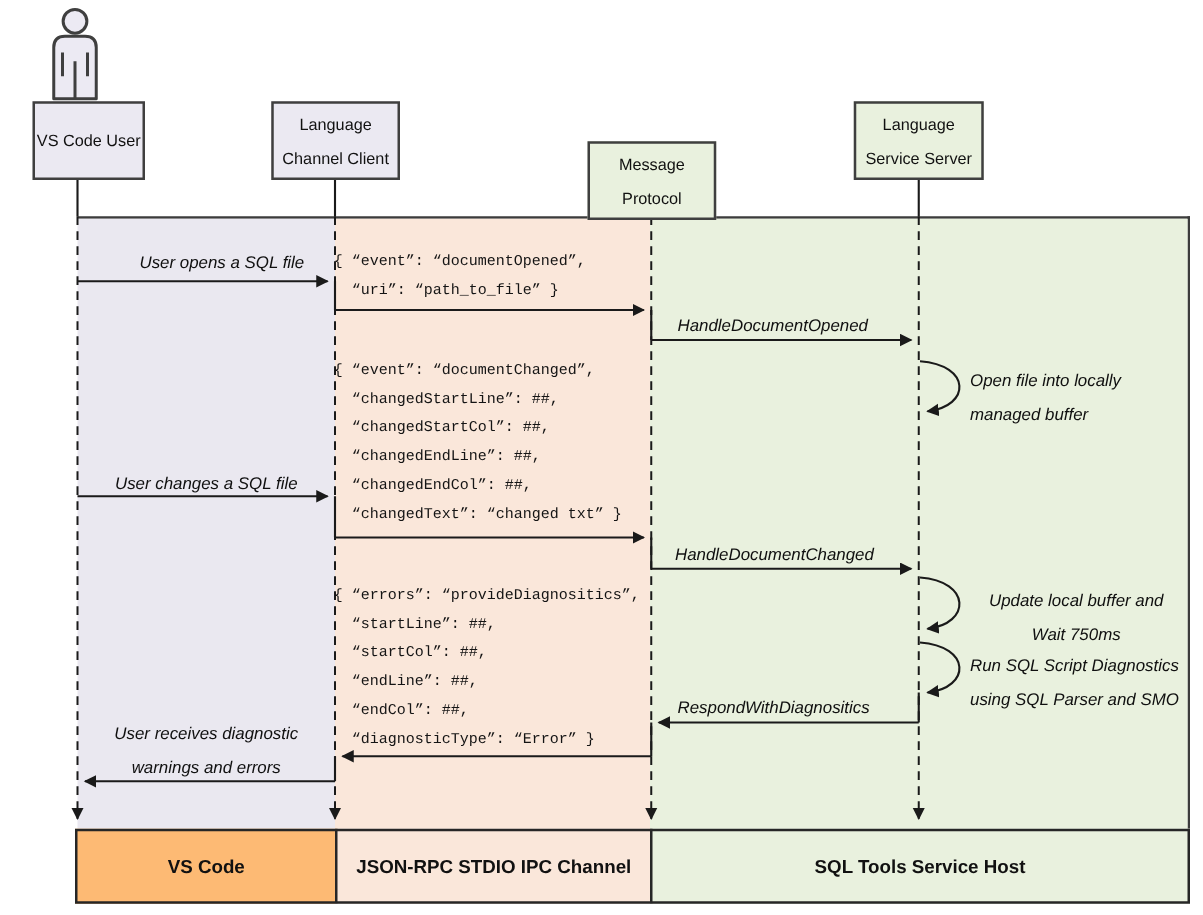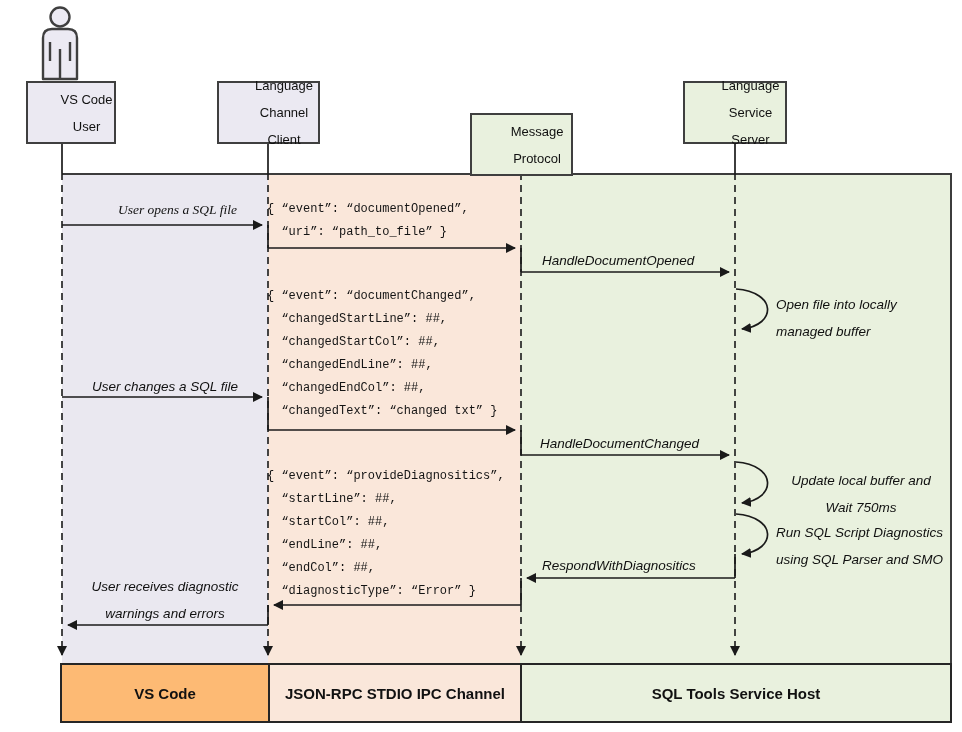--- a/index.html
+++ b/index.html
@@ -11,21 +11,21 @@
   #lanes{position:absolute;left:62px;top:173px;width:890px;height:490px;
     border-top:2px solid #3c3c3c;border-right:2px solid #3c3c3c;box-sizing:border-box;
     display:flex;z-index:0;}
   .lane{height:100%;}
   .lane.lavender{width:206px;background:#eae8f0;}
   .lane.peach{width:252px;background:#fae7da;}
   .lane.green{flex:1;background:#e9f1de;}
   
   .actor-box{position:absolute;top:81px;height:63px;box-sizing:border-box;
     border:2px solid #3f3f3f;display:flex;flex-direction:column;justify-content:center;
-    align-items:center;text-align:center;font-size:13px;line-height:27px;z-index:3;padding-left:31px;}
+    align-items:center;text-align:center;font-size:13px;line-height:27px;z-index:3;}
   .actor-box.lavender{background:#ebe9f2;}
   .actor-box.green{background:#e9f1de;}
   
   .footer-box{position:absolute;top:663px;height:60px;box-sizing:border-box;
     border:2px solid #262626;display:flex;align-items:center;justify-content:center;
     font-size:15px;font-weight:bold;z-index:3;}
   .footer-box.lavender{background:#fdba74;}
   .footer-box.peach{background:#fae7da;}
   .footer-box.green{background:#e9f1de;}
   
@@ -119,21 +119,21 @@
 
       <line x1="735" y1="554" x2="735" y2="578"></line>
       <line x1="735" y1="578" x2="527" y2="578" marker-end="url(#ah)"></line>
       <line x1="521" y1="578" x2="521" y2="605"></line>
       <line x1="521" y1="605" x2="274" y2="605" marker-end="url(#ah)"></line>
       <line x1="268" y1="605" x2="268" y2="625"></line>
       <line x1="268" y1="625" x2="68" y2="625" marker-end="url(#ah)"></line>
     </g>
   </svg>
 
-  <div class="msg-label centered" style="left:62px;width:231px;top:202px;font-family:Liberation Serif, serif;">User opens a SQL file</div>
+  <div class="msg-label centered" style="left:62px;width:231px;top:202px;">User opens a SQL file</div>
   <div class="msg-label" style="left:542px;top:253px;">HandleDocumentOpened</div>
   <div class="msg-label centered" style="left:62px;width:206px;top:379px;">User changes a SQL file</div>
   <div class="msg-label" style="left:540px;top:436px;">HandleDocumentChanged</div>
   <div class="msg-label" style="left:542px;top:558px;">RespondWithDiagnositics</div>
   <div class="msg-label centered" style="left:62px;width:206px;top:573px;line-height:27px;white-space:normal;">
     <div>User receives diagnostic</div>
     <div>warnings and errors</div>
   </div>
 
   <div class="payload" style="left:267px;top:198px;">
@@ -142,21 +142,21 @@
   </div>
   <div class="payload" style="left:267px;top:285px;">
     <div>{ “event”: “documentChanged”,</div>
     <div>  “changedStartLine”: ##,</div>
     <div>  “changedStartCol”: ##,</div>
     <div>  “changedEndLine”: ##,</div>
     <div>  “changedEndCol”: ##,</div>
     <div>  “changedText”: “changed txt” }</div>
   </div>
   <div class="payload" style="left:267px;top:465px;">
-    <div>{ “event”: “provideDiagnositics”,</div>
+    <div>{ “errors”: “provideDiagnositics”,</div>
     <div>  “startLine”: ##,</div>
     <div>  “startCol”: ##,</div>
     <div>  “endLine”: ##,</div>
     <div>  “endCol”: ##,</div>
     <div>  “diagnosticType”: “Error” }</div>
   </div>
 
   <div class="annotation" style="left:776px;top:291px;">
     <div>Open file into locally</div>
     <div>managed buffer</div>

